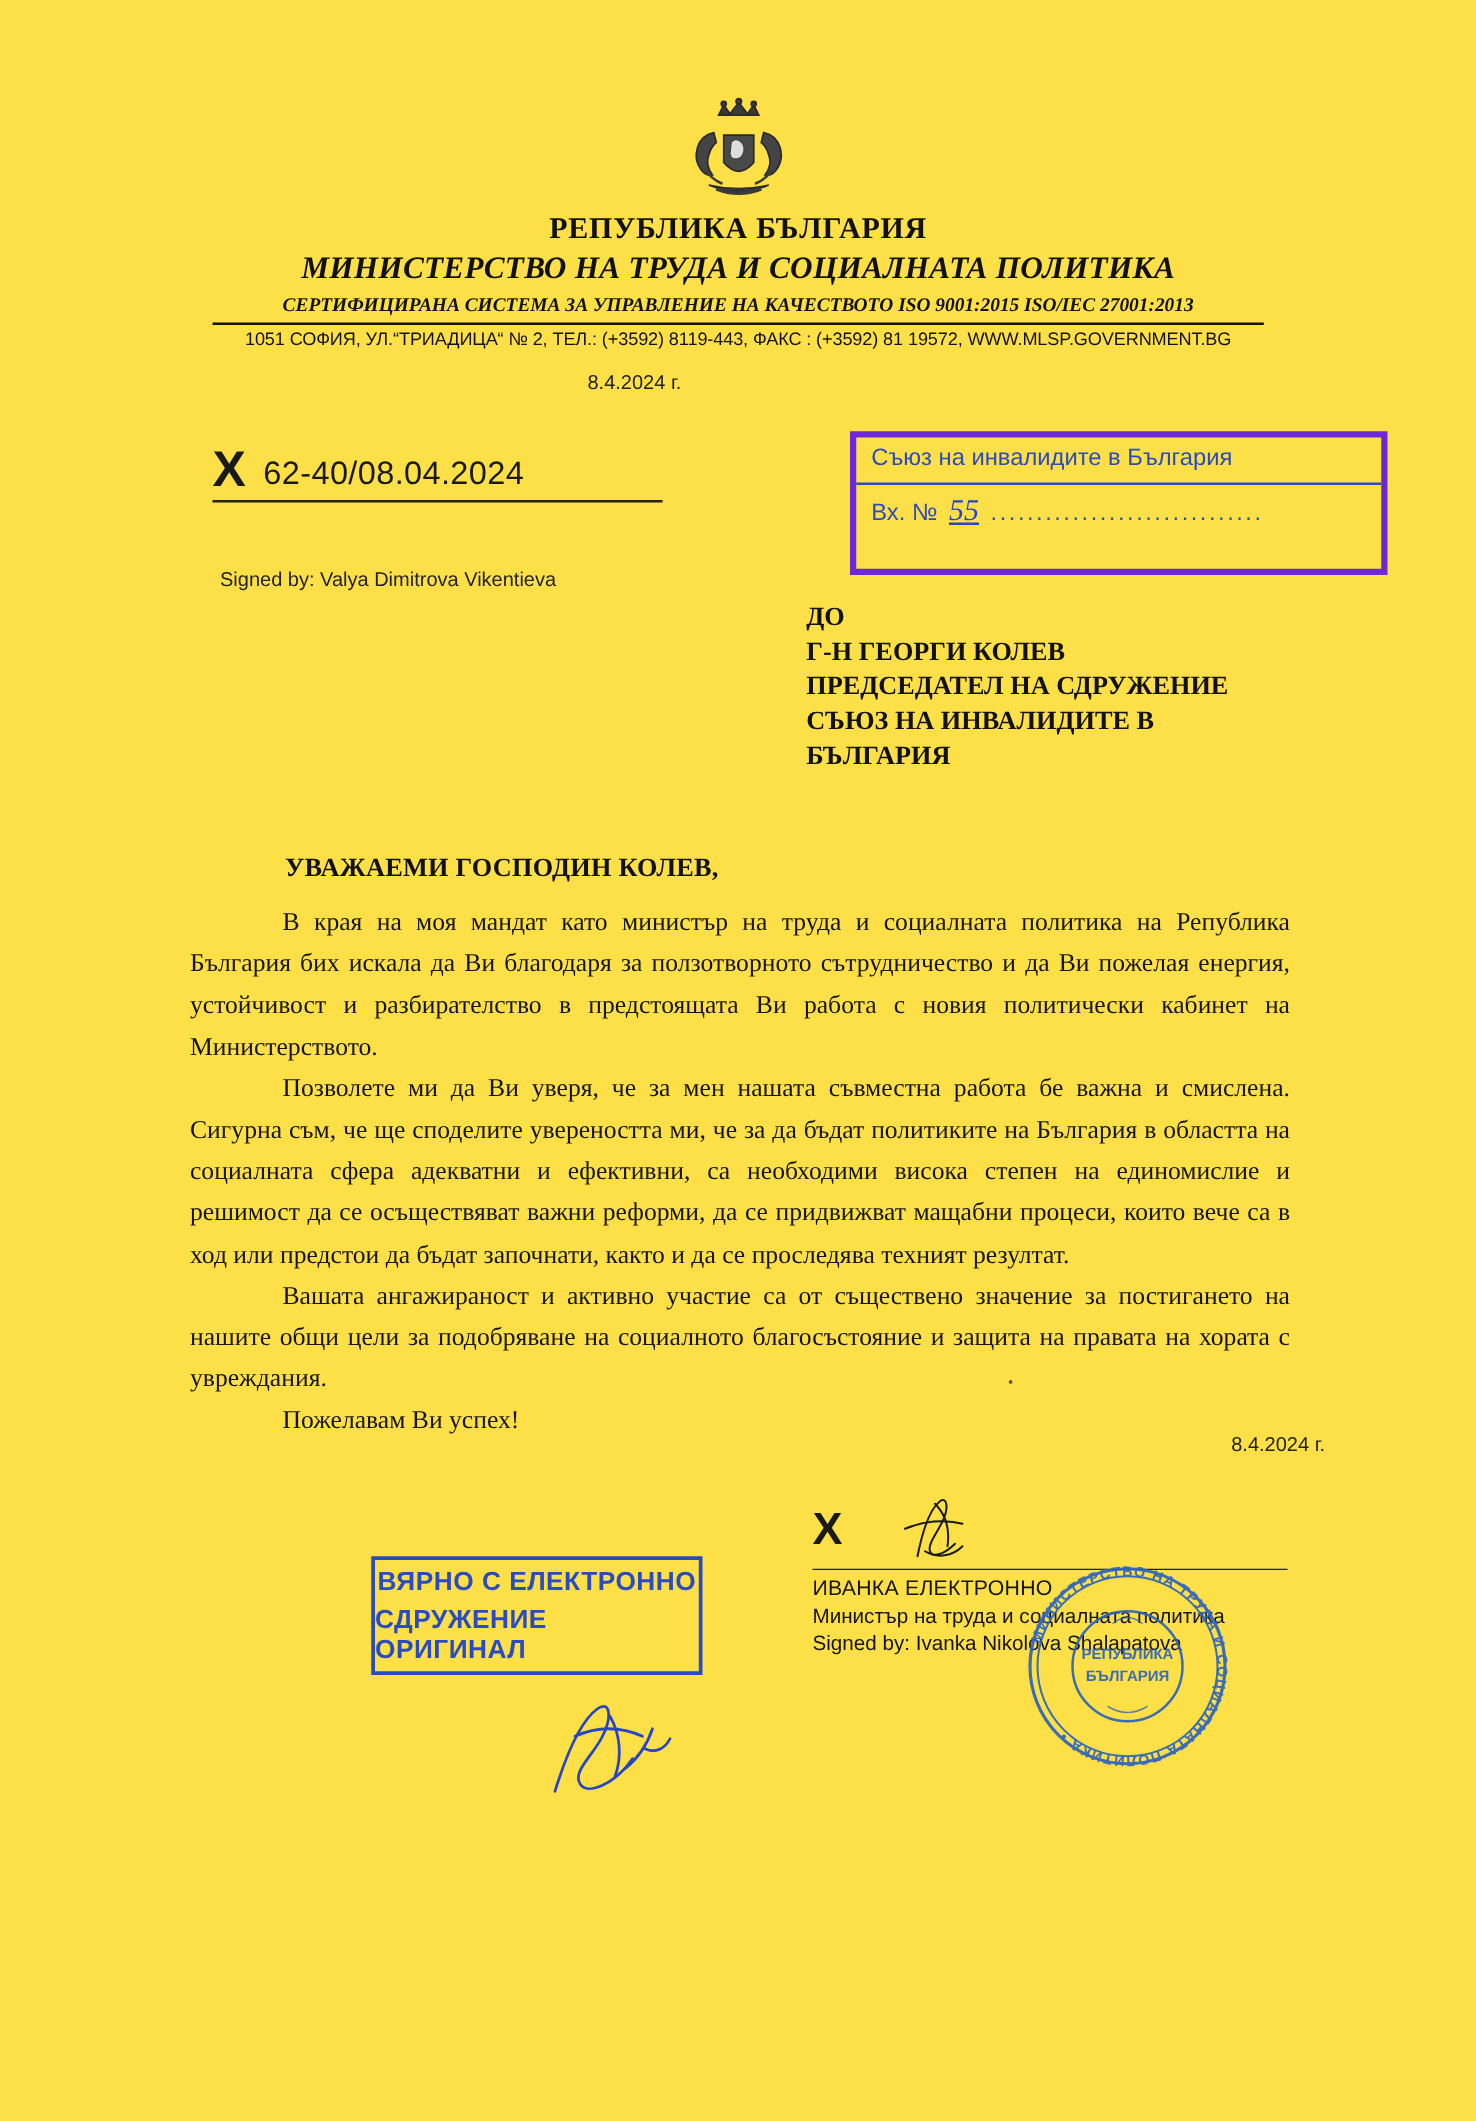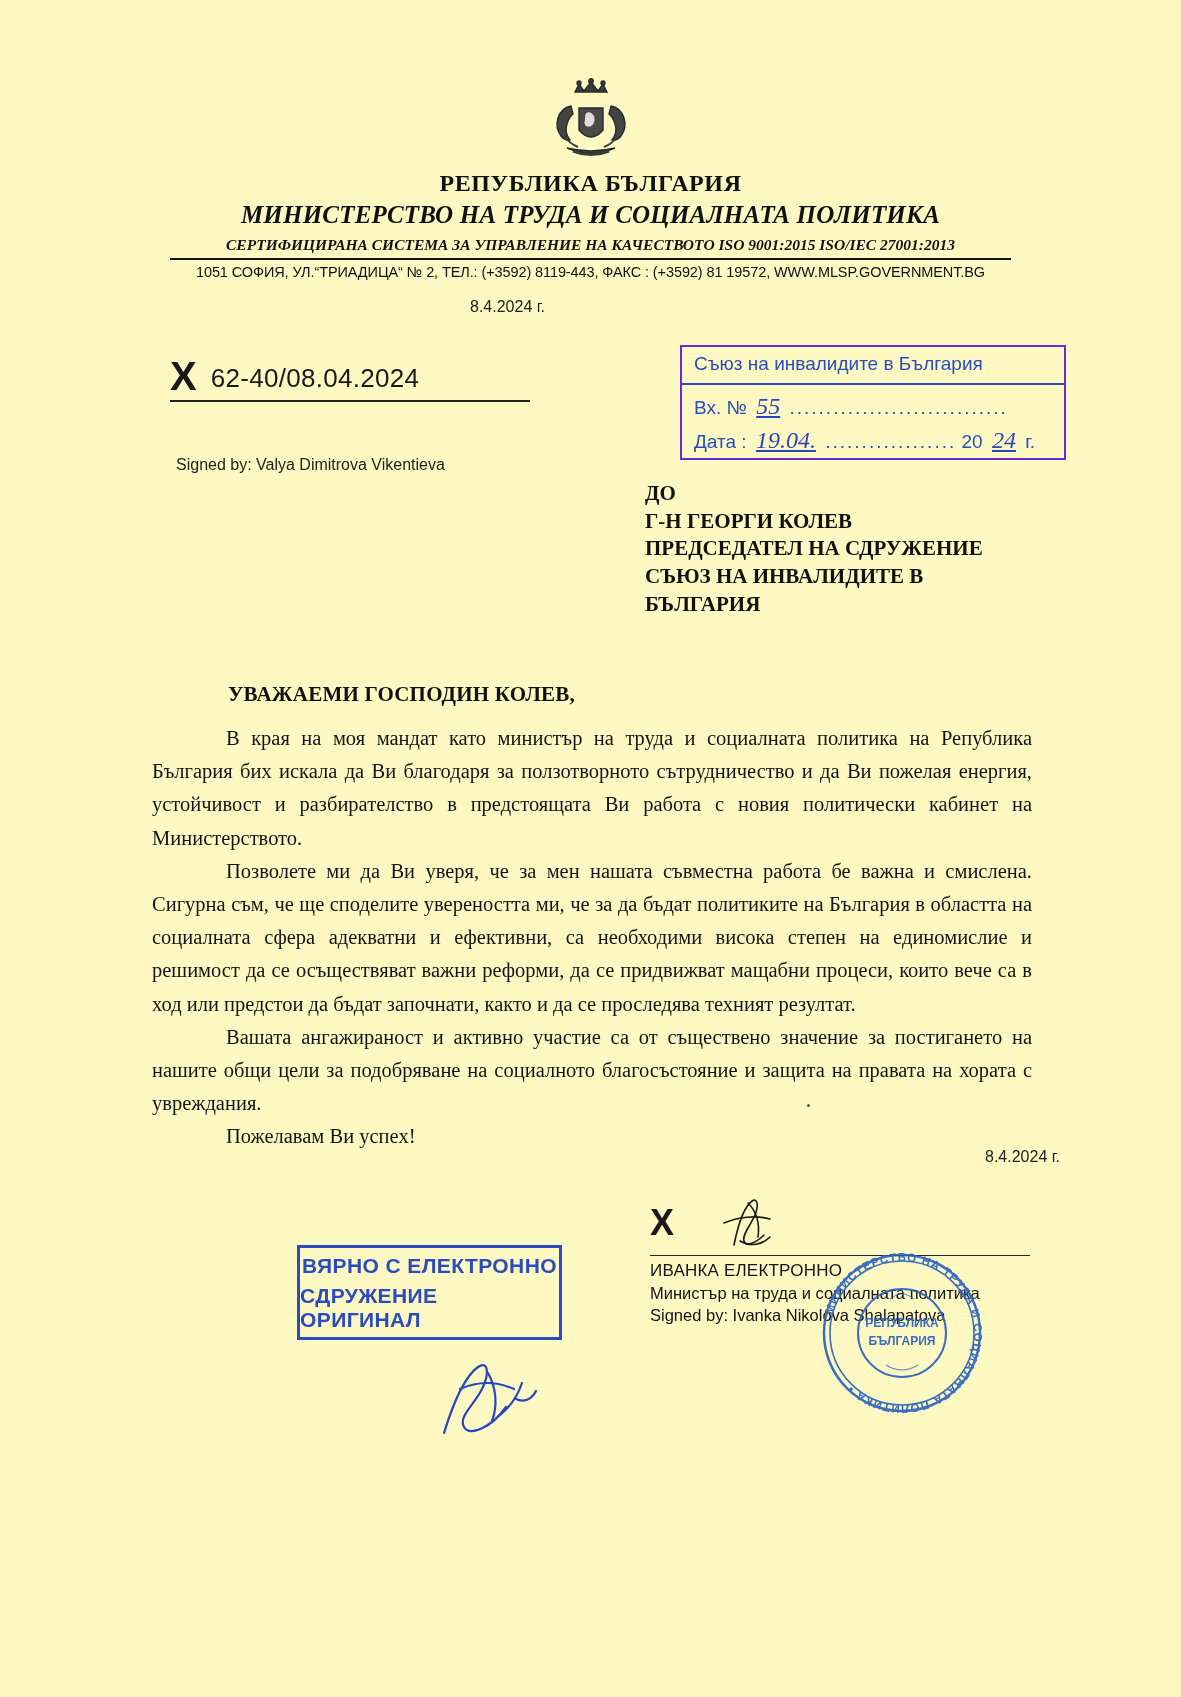--- a/index.html
+++ b/index.html
@@ -4,21 +4,21 @@
 <style>
   html, body {
     margin: 0;
     padding: 0;
     background: #d8d8d8;
   }
   .page {
     position: relative;
     width: 1181px;
     height: 1697px;
-    background: #fef9c3;
+    background: #fde047;
     overflow: hidden;
     font-family: "Liberation Serif", serif;
     color: #1a1a1a;
   }
 
   
   .coat-of-arms {
     position: absolute;
     left: 0; right: 0;
     top: 78px;
@@ -117,23 +117,23 @@
     color: #222;
     margin-top: 54px;
     padding-left: 6px;
   }
 
   
   .stamp-box {
     position: absolute;
     left: 680px;
     top: 345px;
-    width: 386px;
+    width: 430px;
     height: 115px;
-    border: 2px solid #6d28d9;
+    border: 5px solid #6d28d9;
     box-sizing: border-box;
   }
   .stamp-title {
     position: absolute;
     left: 12px;
     top: 6px;
     font-family: "Liberation Sans", sans-serif;
     font-size: 19px;
     color: #2b4cc0;
   }
@@ -352,28 +352,20 @@
     <div class="sig-by">Signed by: Valya Dimitrova Vikentieva</div>
   </div>
 
   <div class="stamp-box">
     <div class="stamp-title">Съюз на инвалидите в България</div>
     <div class="stamp-divider"></div>
     <div class="stamp-row r1">
       <span>Вх. №</span>
       <span class="hand">55</span>
       <span class="dots">..............................</span>
-    </div>
-    <div class="stamp-row r2">
-      <span>Дата :</span>
-      <span class="hand">19.04.</span>
-      <span class="dots">..................</span>
-      <span>20</span>
-      <span class="hand">24</span>
-      <span>г.</span>
     </div>
   </div>
 
   <div class="addressee">
     <div>ДО</div>
     <div>Г-Н ГЕОРГИ КОЛЕВ</div>
     <div>ПРЕДСЕДАТЕЛ НА СДРУЖЕНИЕ</div>
     <div>СЪЮЗ НА ИНВАЛИДИТЕ В</div>
     <div>БЪЛГАРИЯ</div>
   </div>

